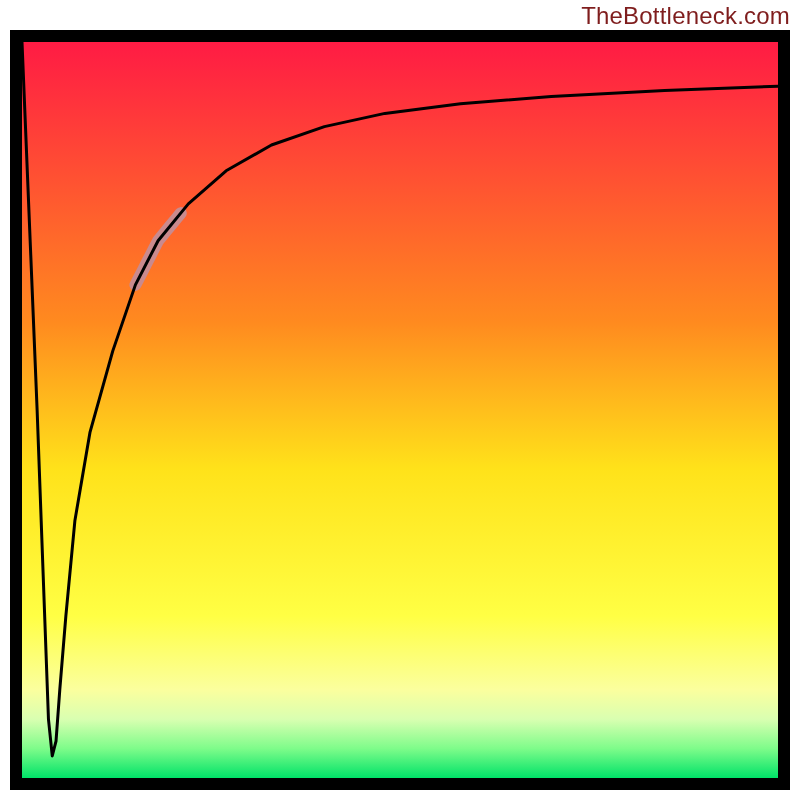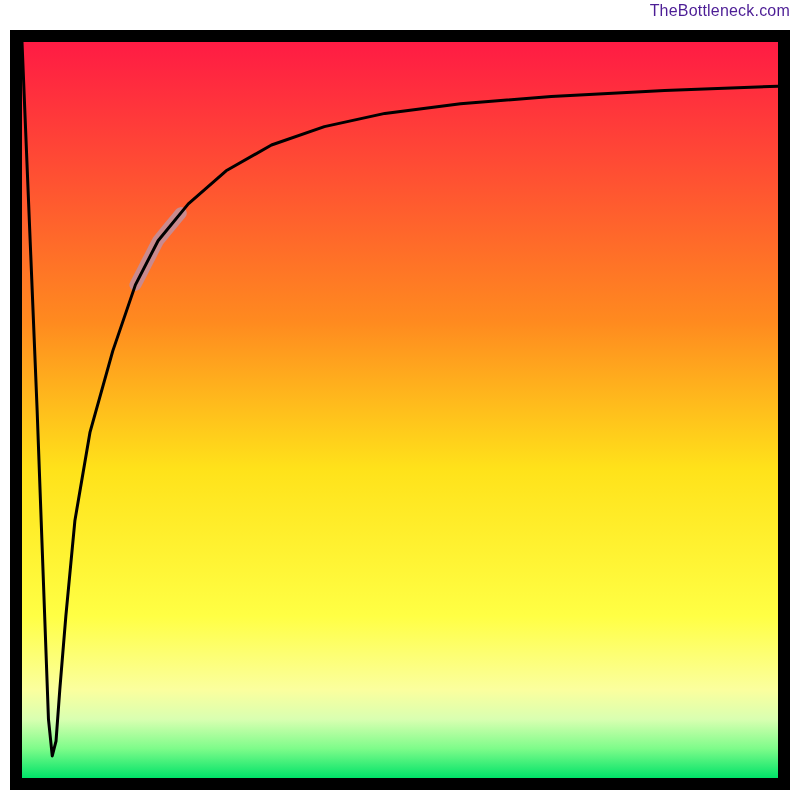--- a/index.html
+++ b/index.html
@@ -12,22 +12,22 @@
   }
   .wrap {
     position: relative;
     width: 800px;
     height: 800px;
   }
   .watermark {
     position: absolute;
     top: 2px;
     right: 10px;
-    color: #4c1d95;
-    font-size: 16px;
+    color: #7f1d1d;
+    font-size: 24px;
     font-weight: 500;
     letter-spacing: 0.2px;
     user-select: none;
   }
   .plot-outer {
     position: absolute;
     left: 10px;
     top: 30px;
     width: 780px;
     height: 760px;

